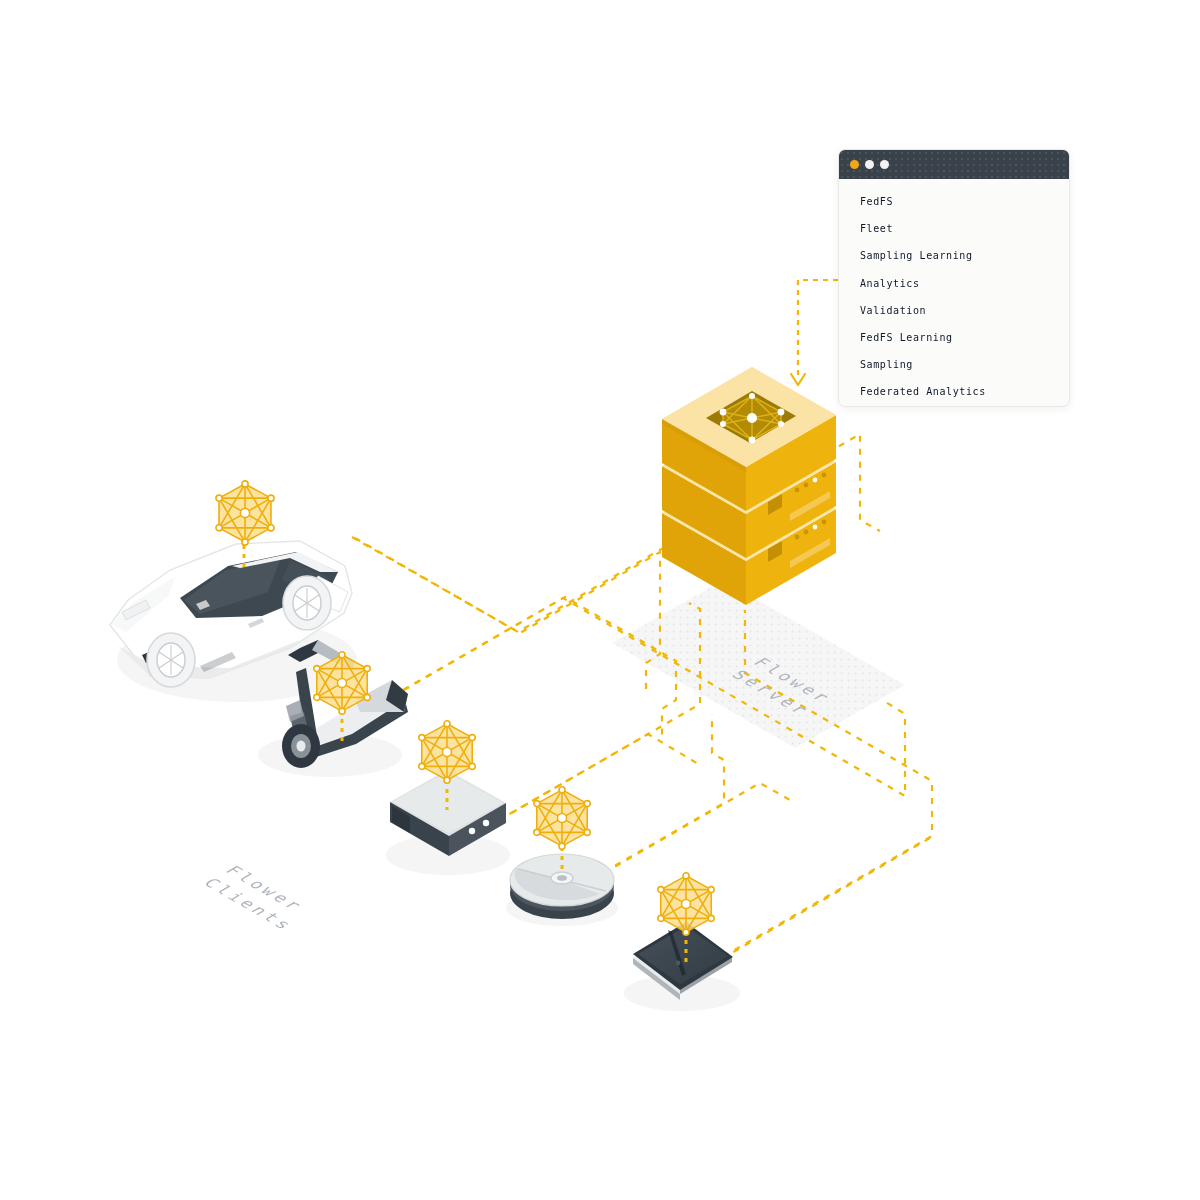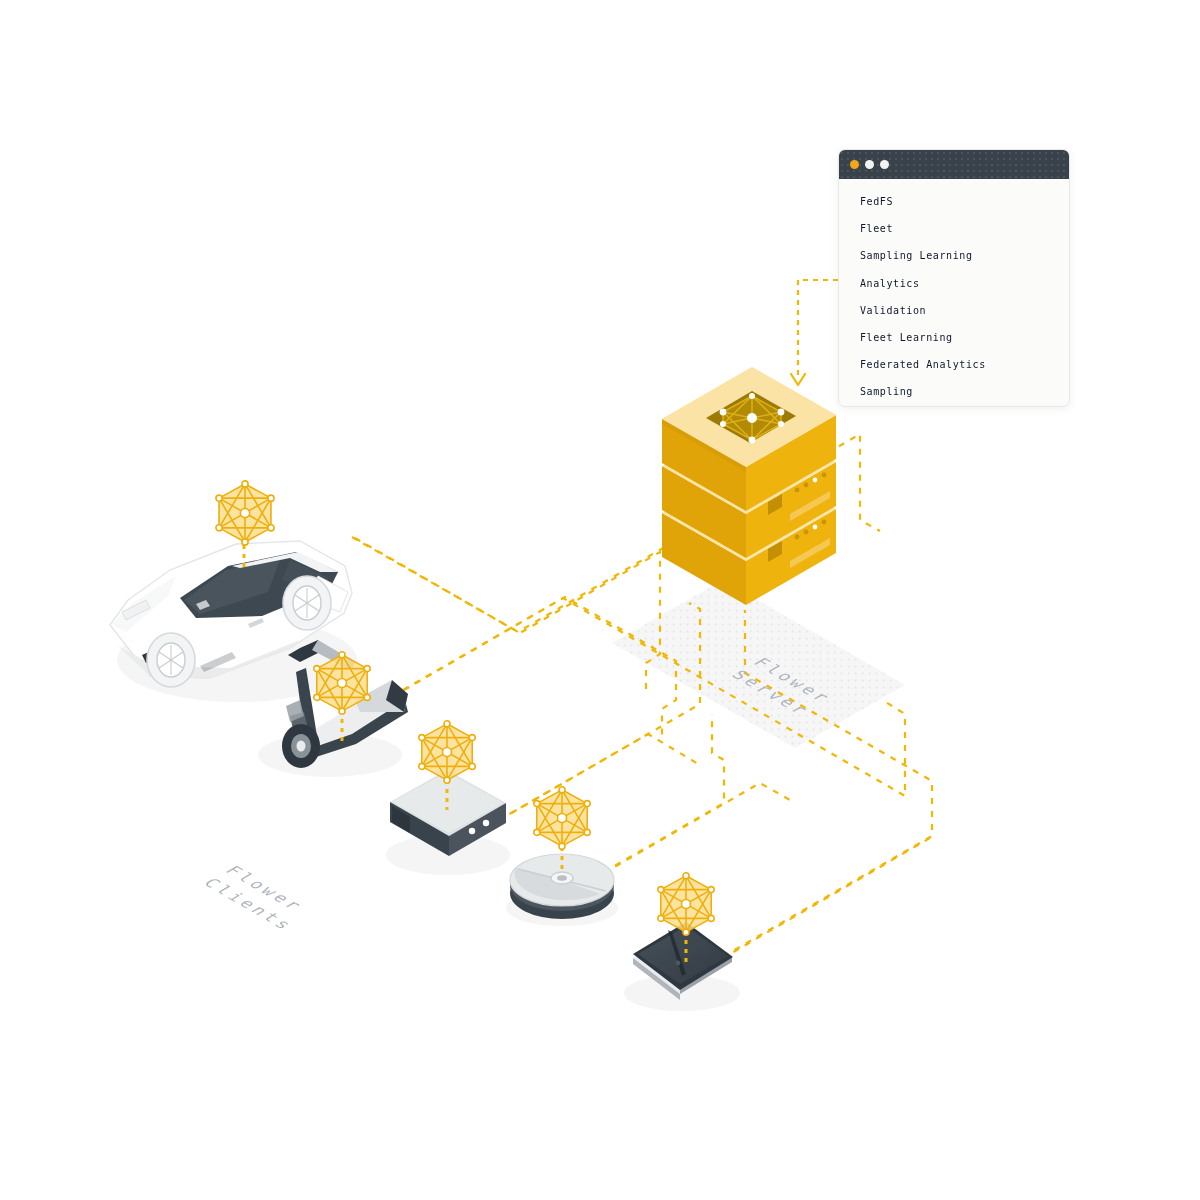--- a/index.html
+++ b/index.html
@@ -330,19 +330,19 @@
       <span class="dot d1"></span>
       <span class="dot d2"></span>
       <span class="dot d3"></span>
     </div>
     <div class="codelist">
       <div class="codeline">FedFS</div>
       <div class="codeline">Fleet</div>
       <div class="codeline">Sampling Learning</div>
       <div class="codeline">Analytics</div>
       <div class="codeline">Validation</div>
-      <div class="codeline">Fleet Learning</div>
+      <div class="codeline">FedFS Learning</div>
+      <div class="codeline">Sampling</div>
       <div class="codeline">Federated Analytics</div>
-      <div class="codeline">Sampling</div>
     </div>
   </div>
 
 </div>
 
 </body></html>

